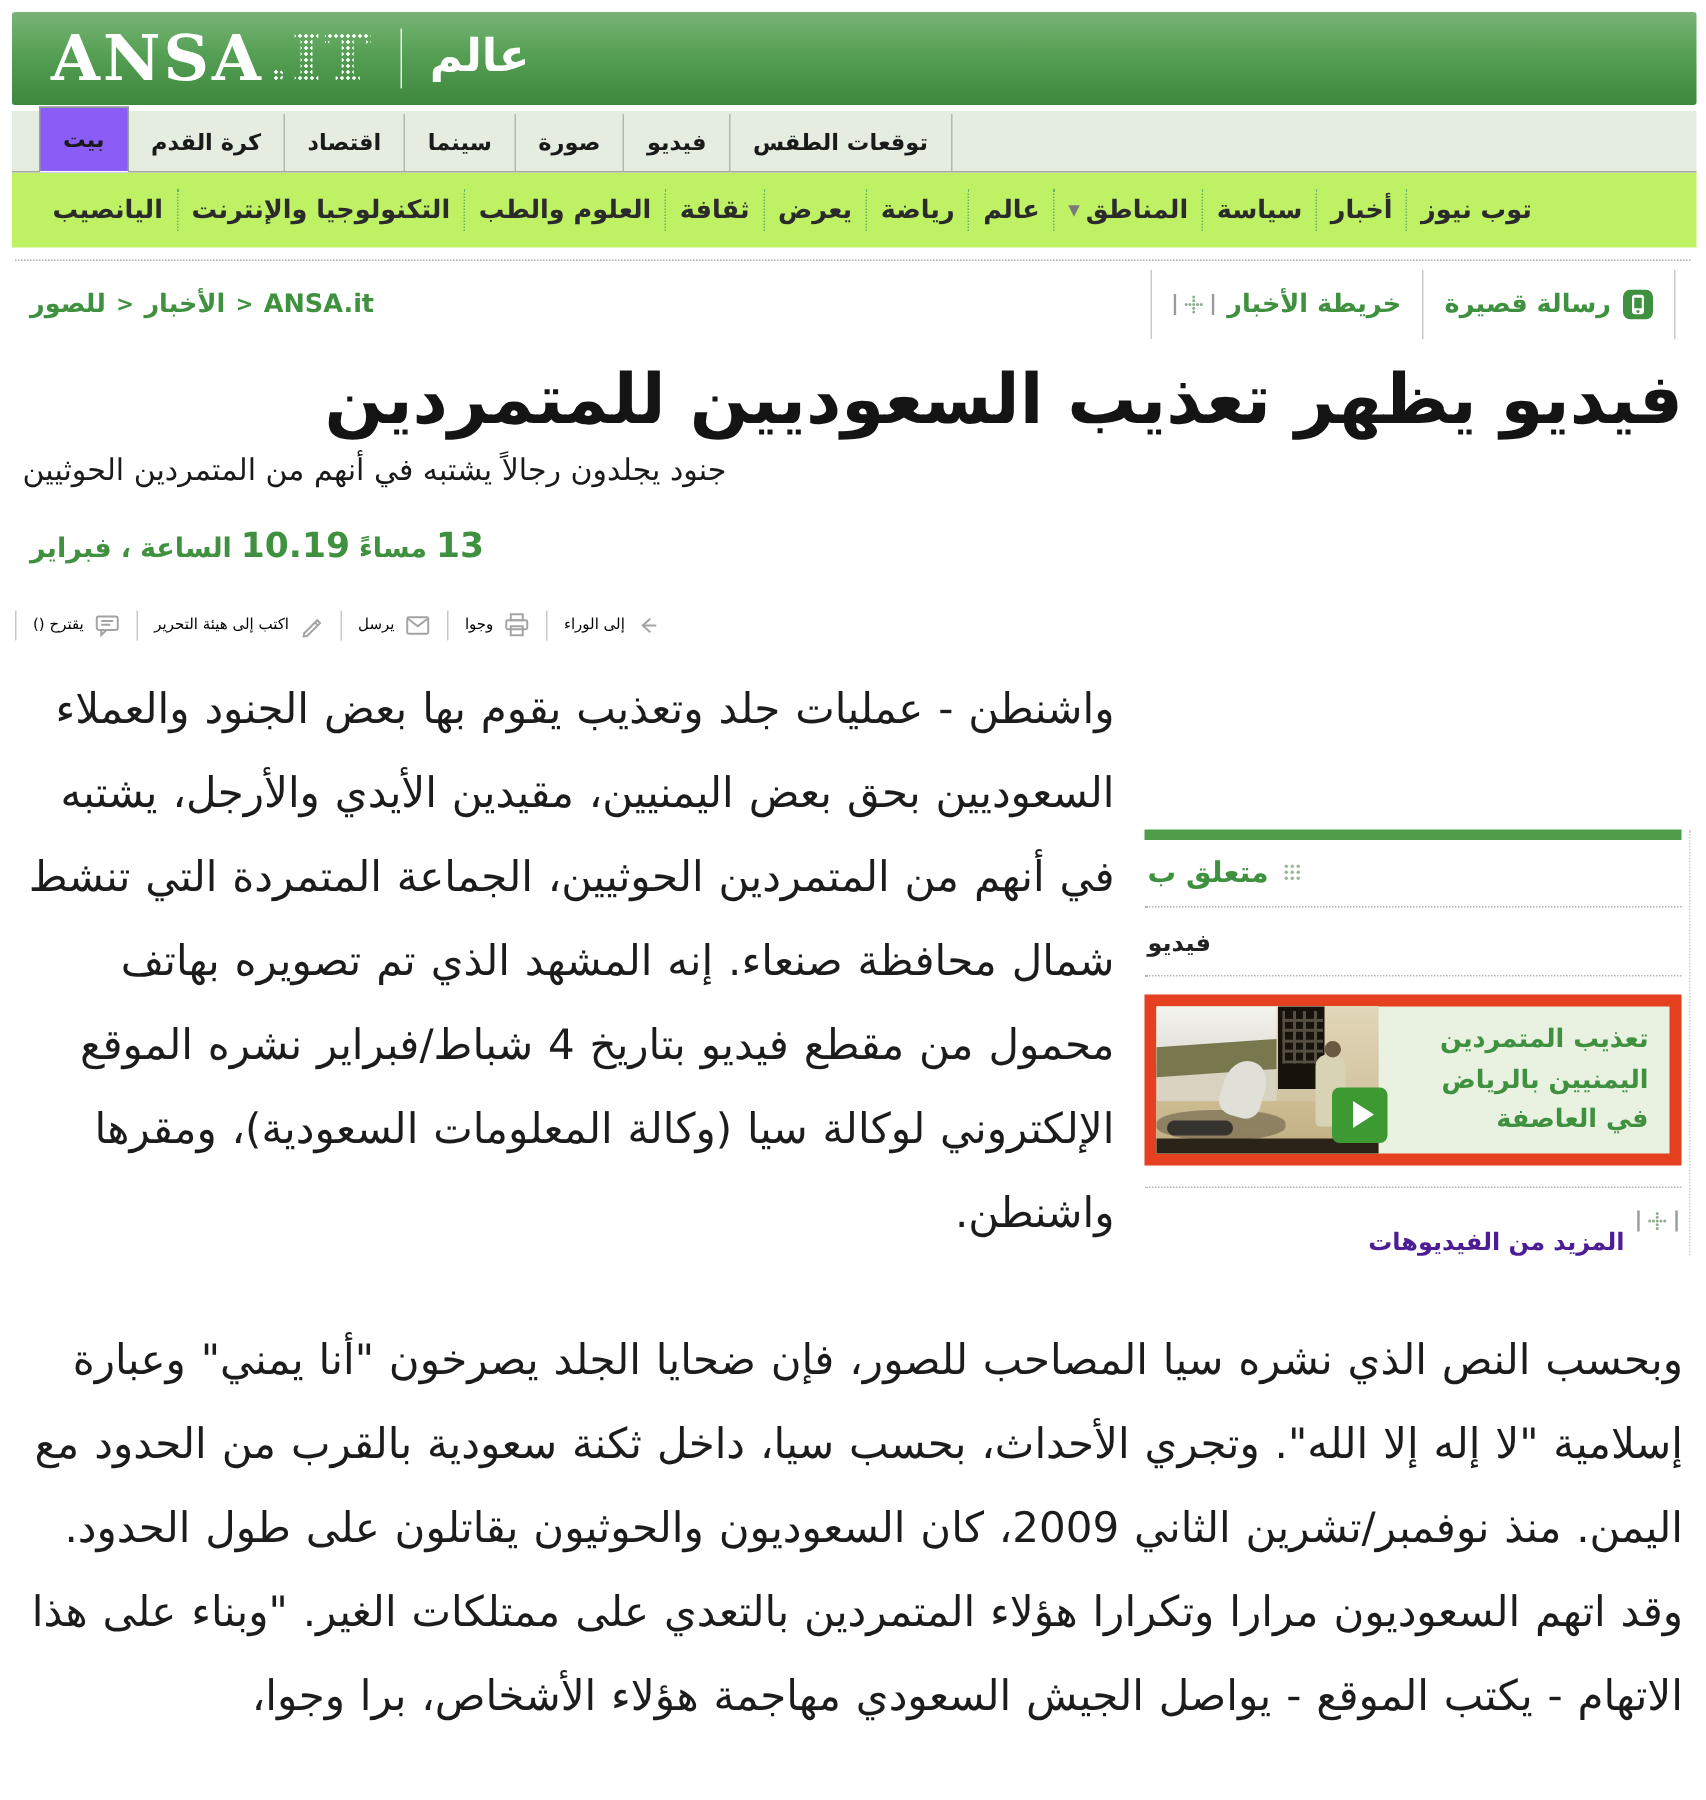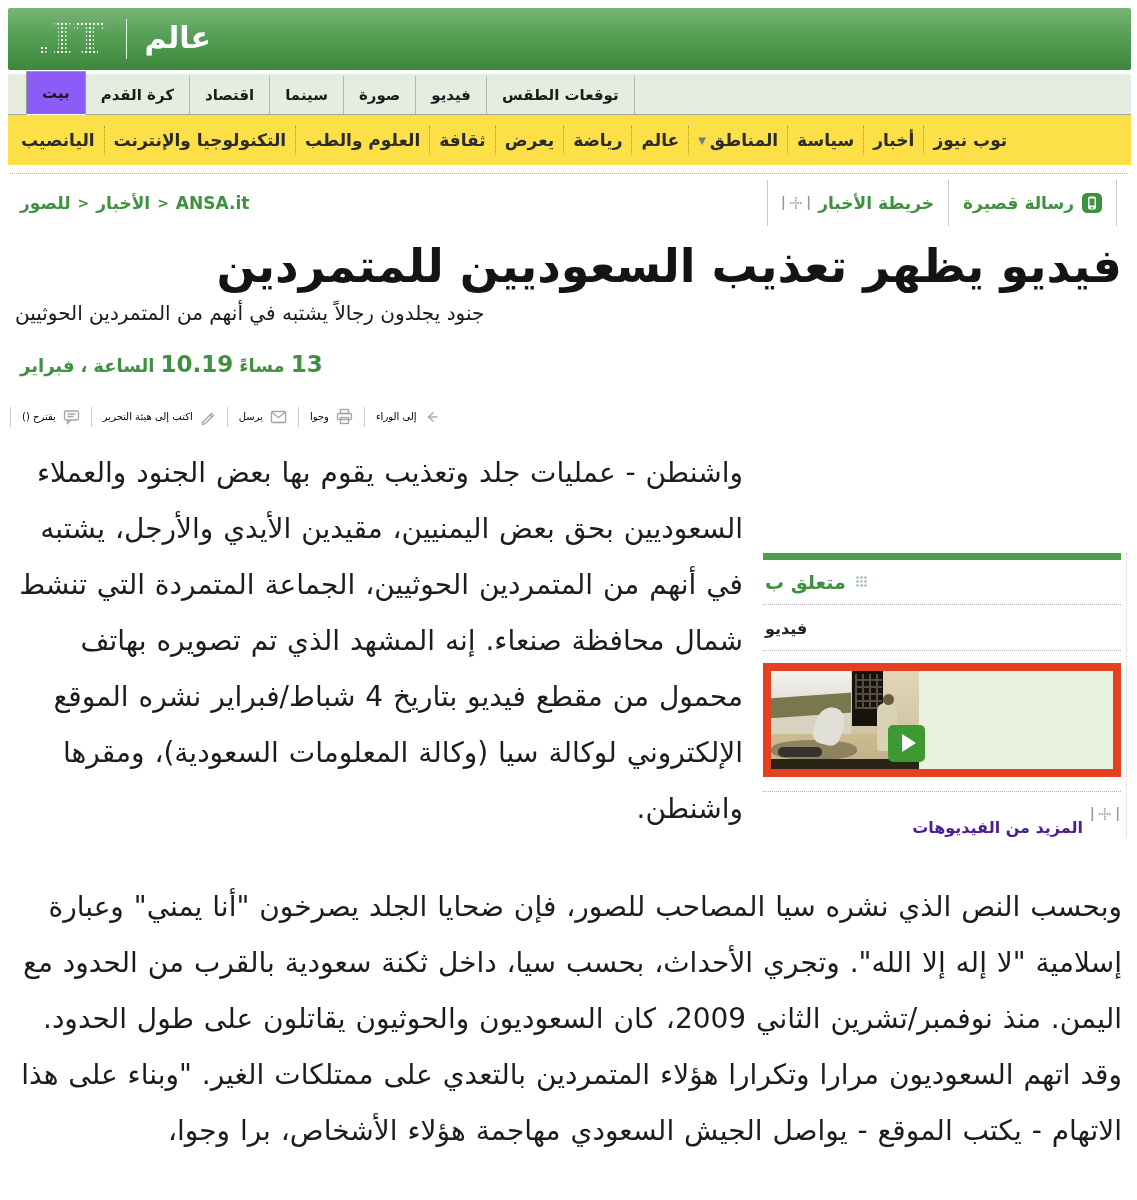--- a/index.html
+++ b/index.html
@@ -42,22 +42,22 @@
     font-size:15px;font-weight:bold;color:#1a1a1a;cursor:pointer;
     border-right:1px solid #b3b8ad;
   }
   .tab.active{
     background:#8b5cf6;border:1px solid #98a091;border-bottom:1px solid #fff;
     height:42px;margin-bottom:-1px;z-index:3;border-right:1px solid #98a091;
   }
 
   
   .subnav{
-    margin:0 6px 0 8px;background:#fde047;height:50px;
-    display:flex;align-items:center;padding:0 4px;
+    margin:0 6px 0 8px;background:#bef264;height:50px;
+    display:flex;align-items:center;padding:0 18px;
   }
   .nav-item{
     padding:4px 9px;font-size:17px;font-weight:bold;color:#2b2b2b;
     cursor:pointer;display:flex;align-items:center;white-space:nowrap;
   }
   .nav-item + .nav-item{border-left:1px dotted #6fae6b;}
   .dd-arrow{display:none;font-size:10px;color:#7a7a7a;margin-right:4px;}
   .nav-item.has-dd .dd-arrow{display:inline;}
 
   .dotted-hr{border-top:1px dotted #ababab;margin:8px 10px 0;}
@@ -134,20 +134,21 @@
   .more-row{display:flex;justify-content:flex-end;align-items:flex-start;gap:8px;padding:12px 2px 0;}
   .more-link{color:#4c1d95;font-weight:bold;font-size:16px;cursor:pointer;margin-top:12px;}
 </style>
 </head>
 <body>
 
 <div class="page">
 
   <header class="banner">
     <div class="logo">
+      <span class="logo-main">ANSA</span>
       <span class="logo-tld">.IT</span>
     </div>
     <div class="logo-divider"></div>
     <div class="section-name">عالم</div>
   </header>
 
   <nav class="tabbar">
 
       <div class="tab active">
         <span class="tab-label">بيت</span>
@@ -371,20 +372,21 @@
           <div class="shadow"></div>
             <div class="band"></div>
           <div class="fig-stand"></div>
             <div class="head-stand"></div>
           <div class="fig-bend"></div>
             <div class="fig-lying"></div>
           <div class="play">
               <span class="play-tri"></span>
             </div>
         </div>
+        <div class="v-caption" dir="rtl">تعذيب المتمردين اليمنيين بالرياض في العاصفة</div>
       </div>
 
       <div class="dotted-hr2" style="margin-top:14px;"></div>
       <div class="more-row">
         <span class="more-link">المزيد من الفيديوهات</span>
         <svg width="28" height="16" viewBox="0 0 28 16">
           <rect x="0.5" y="1" width="1.6" height="14" fill="#9a9a9a"></rect>
             <rect x="25.9" y="1" width="1.6" height="14" fill="#9a9a9a"></rect>
           <g fill="#8fae8f">
               <circle cx="13.8" cy="3" r="1"></circle>

